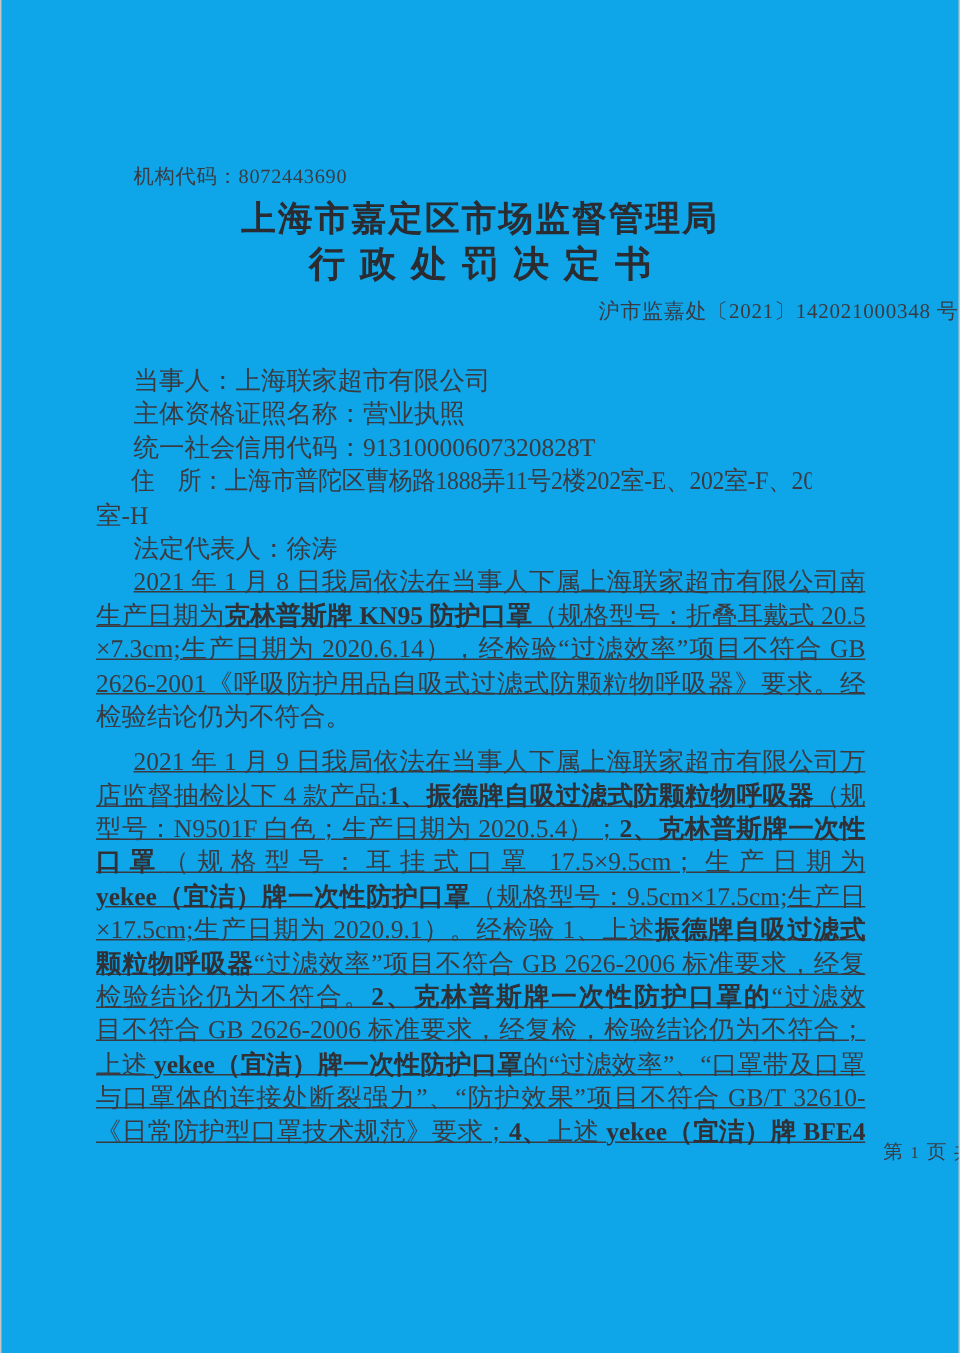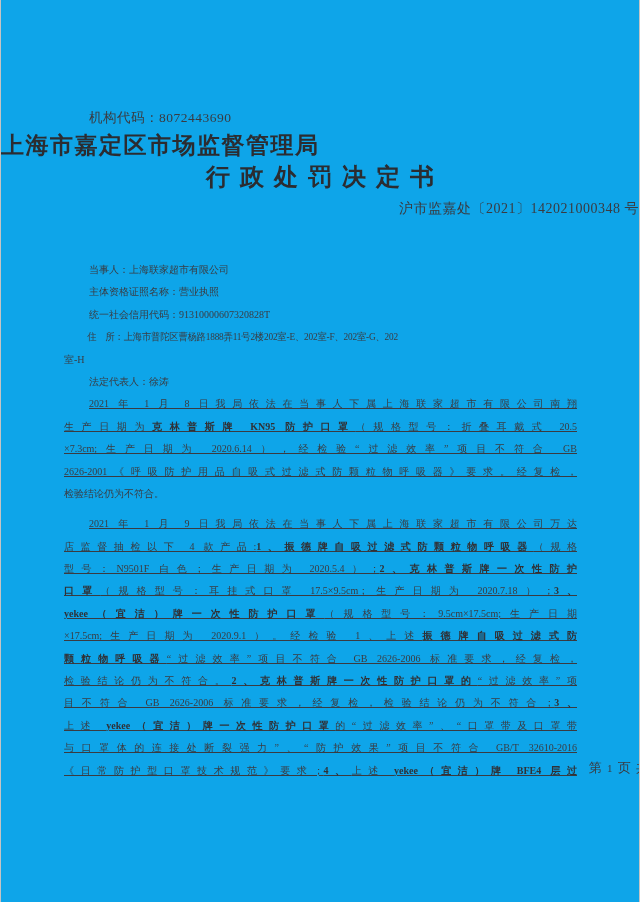--- a/index.html
+++ b/index.html
@@ -13,35 +13,35 @@
     font-family:"Liberation Serif","DejaVu Serif",serif;
     color:#3a3b41;
     overflow:hidden;
   }
   .org-code{
     position:absolute;left:88px;top:109px;
     font-size:13.5px;line-height:18px;letter-spacing:0.5px;
   }
   .title1{
     position:absolute;left:0;top:131px;width:100%;
-    text-align:left;font-size:23px;font-weight:bold;
+    text-align:center;font-size:23px;font-weight:bold;
     letter-spacing:1.5px;color:#2b2c31;line-height:30px;
   }
   .title2{
     position:absolute;left:0;top:162px;width:100%;
     text-align:center;font-size:24px;font-weight:bold;
     letter-spacing:10px;text-indent:10px;color:#2b2c31;line-height:30px;
   }
   .docnum{
     position:absolute;left:0;top:200px;width:100%;
     text-align:right;font-size:14px;letter-spacing:0.5px;line-height:18px;
   }
   .body{
-    position:absolute;left:63px;top:259px;width:513px;
-    font-size:10px;
+    position:absolute;left:63px;top:243px;width:513px;
+    font-size:17px;
   }
   .line{
     height:22.4px;line-height:22.4px;overflow:hidden;
     white-space:normal;
   }
   .ind{text-indent:25px;}
   .just{text-align:justify;text-decoration:underline;}
   .just::after{content:"";display:inline-block;width:100%;height:0;}
   .cond{white-space:nowrap;transform:scaleX(0.93);transform-origin:0 50%;letter-spacing:-0.2px;}
   .b{font-weight:bold;color:#303136;}

